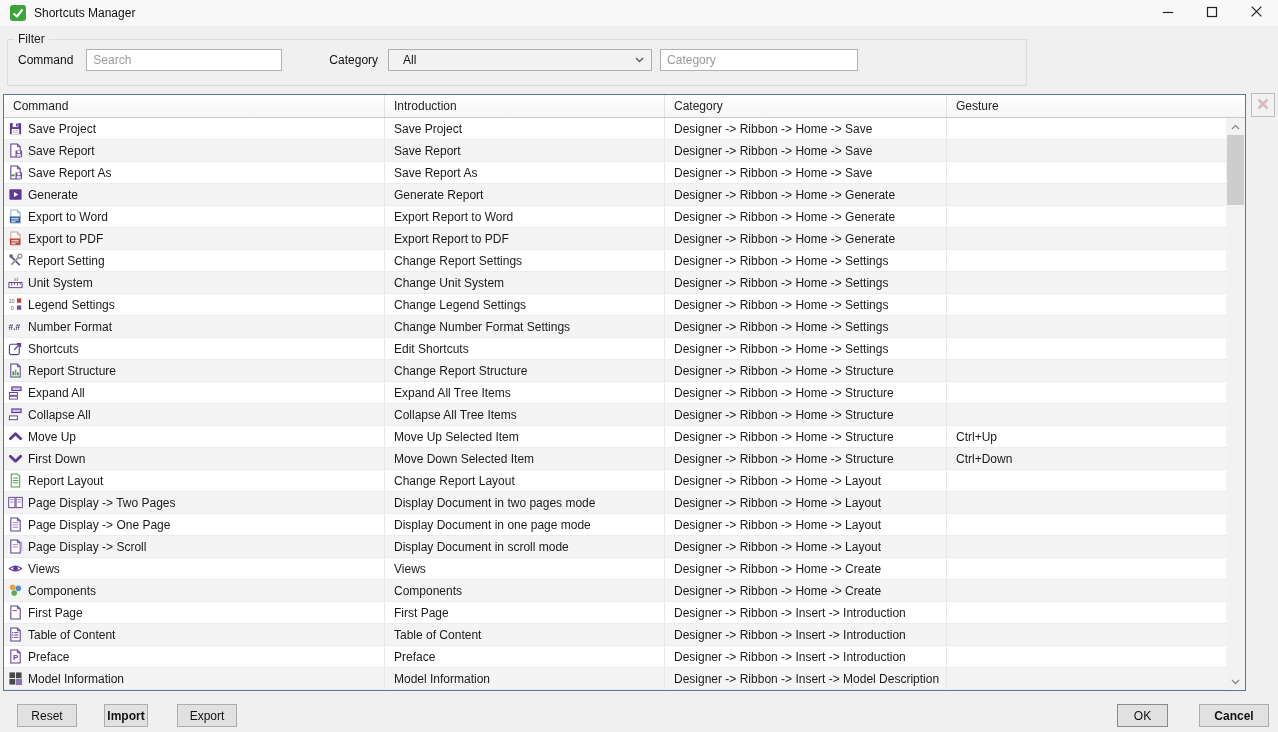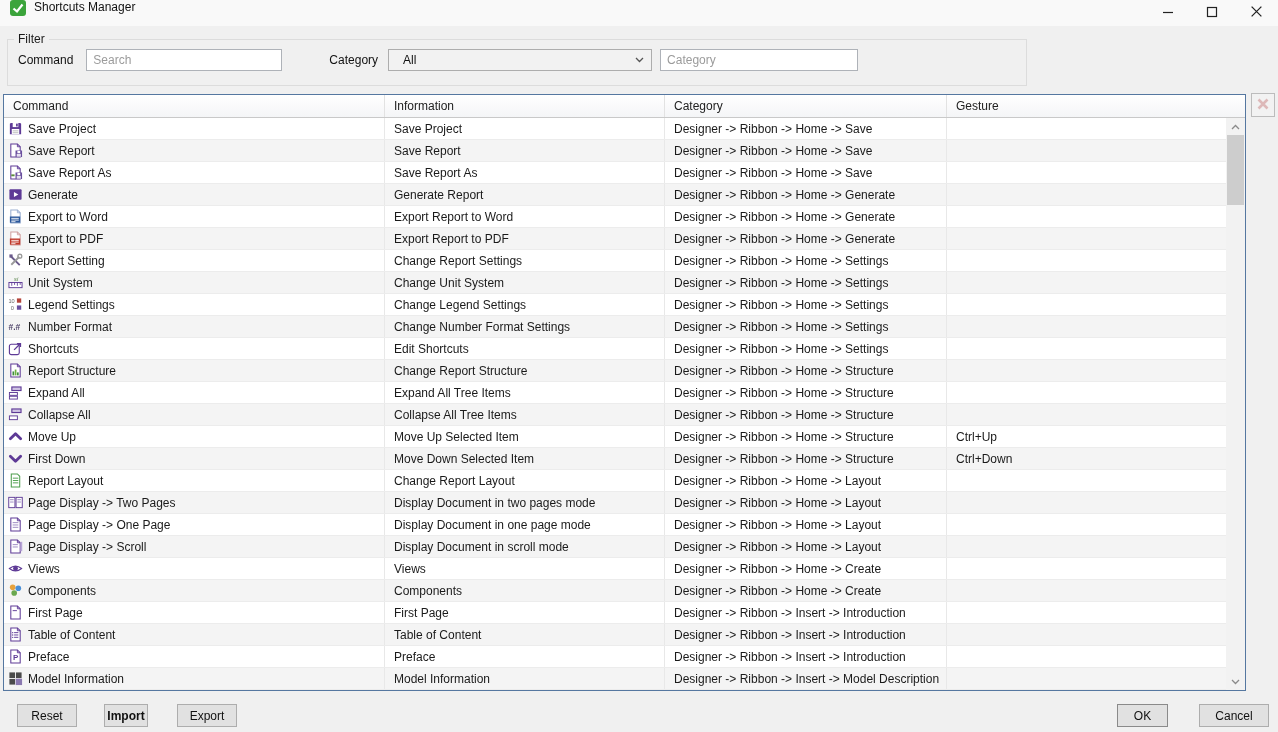--- a/index.html
+++ b/index.html
@@ -9,21 +9,21 @@
     background:#f0f0f0;
     font-family:"Liberation Sans", sans-serif;
     font-size:12px;
     color:#1a1a1a;
   }
 
   
   .titlebar {
     position:absolute; top:0; left:0; right:0; height:26px;
     background:#f9f9f9;
-    display:flex; 
+    display:flex; align-items:center;
     padding-left:10px;
   }
   .app-icon { width:16px; height:16px; margin-right:8px; flex:none; }
   .title-text { font-size:12px; color:#111; }
   .win-btns { margin-left:auto; display:flex; height:100%; }
   .win-btn { width:44px; height:100%; display:flex; align-items:center; justify-content:center; }
 
   
   fieldset.filter {
     position:absolute; left:7px; top:32px; width:1020px; height:54px;
@@ -105,21 +105,21 @@
   .btn {
     position:absolute; top:704px; height:23px;
     background:#e1e1e1; border:1px solid #adadad;
     display:flex; align-items:center; justify-content:center;
     font-size:12px; color:#111; cursor:default;
   }
   #btn-reset  { left:17px;  width:60px; }
   #btn-import { left:104px;  width:44px;font-weight:bold; }
   #btn-export { left:177px; width:60px; }
   #btn-ok     { left:1117px; width:51px; border-color:#8a8a8a; }
-  #btn-cancel { left:1199px; width:70px; }
+  #btn-cancel { left:1199px; width:70px;font-weight:bold; }
 </style>
 </head>
 <body>
 
 <div class="titlebar">
   <span class="app-icon">
     <svg width="16" height="16" viewBox="0 0 16 16">
         <rect width="16" height="16" rx="3" fill="#3ba43b"></rect>
         <path d="M3.5 8.5 L7 11.5 L12.5 4.5" stroke="#fff" stroke-width="2.2" fill="none"></path>
       </svg>
@@ -158,21 +158,21 @@
           </svg>
       </span>
     </div>
     <input id="category-input" class="txt-input" type="text" placeholder="Category" style="">
   </div>
 </fieldset>
 
 <div class="grid">
   <div class="thead">
     <div class="th w-cmd">Command</div>
-    <div class="th w-desc">Information</div>
+    <div class="th w-desc">Introduction</div>
     <div class="th w-cat">Category</div>
     <div class="th w-gest">Gesture</div>
   </div>
   <div class="tbody">
     <div class="rows" id="rows">
         <div class="row">
           <div class="cell cmd w-cmd">
             <span class="cmd-ico">
               <svg width="15" height="15" viewBox="0 0 16 16">
                 <path d="M2 3 L3 2 H13 L14 3 V14 H2 Z" fill="#5e3a96"></path>

